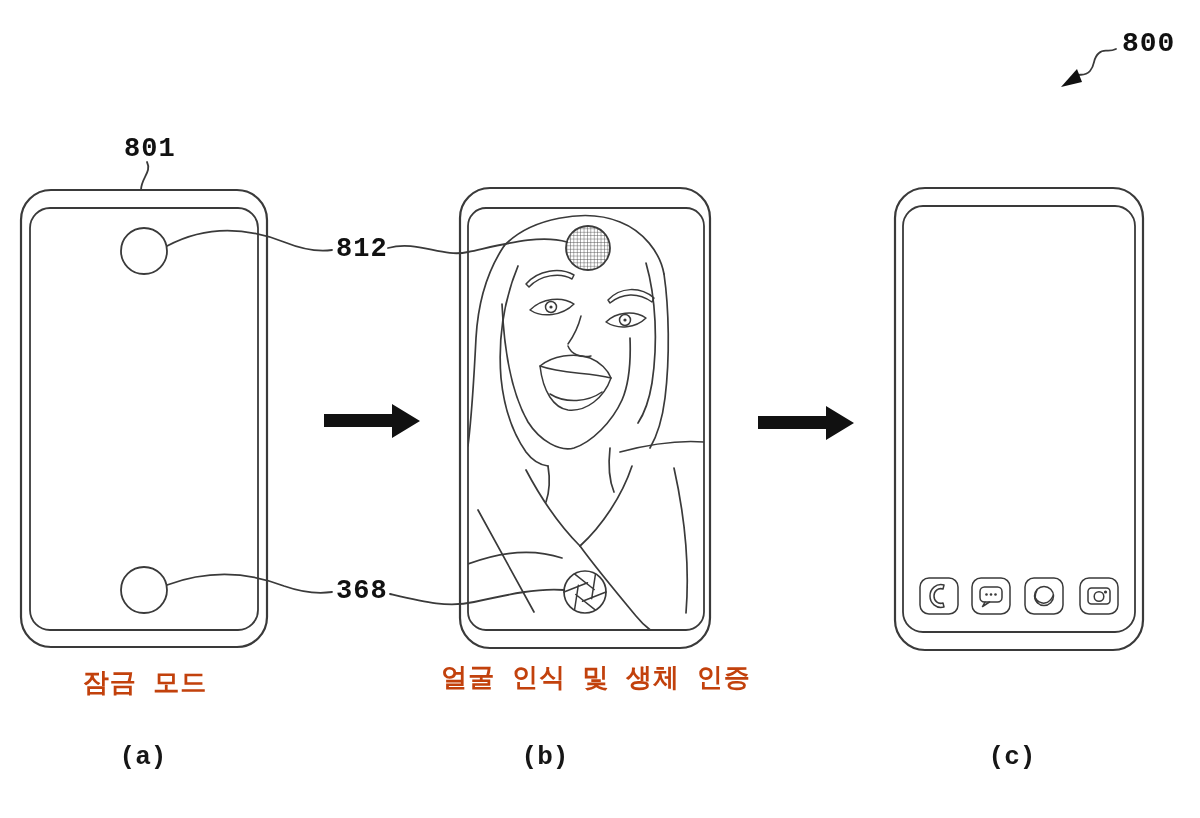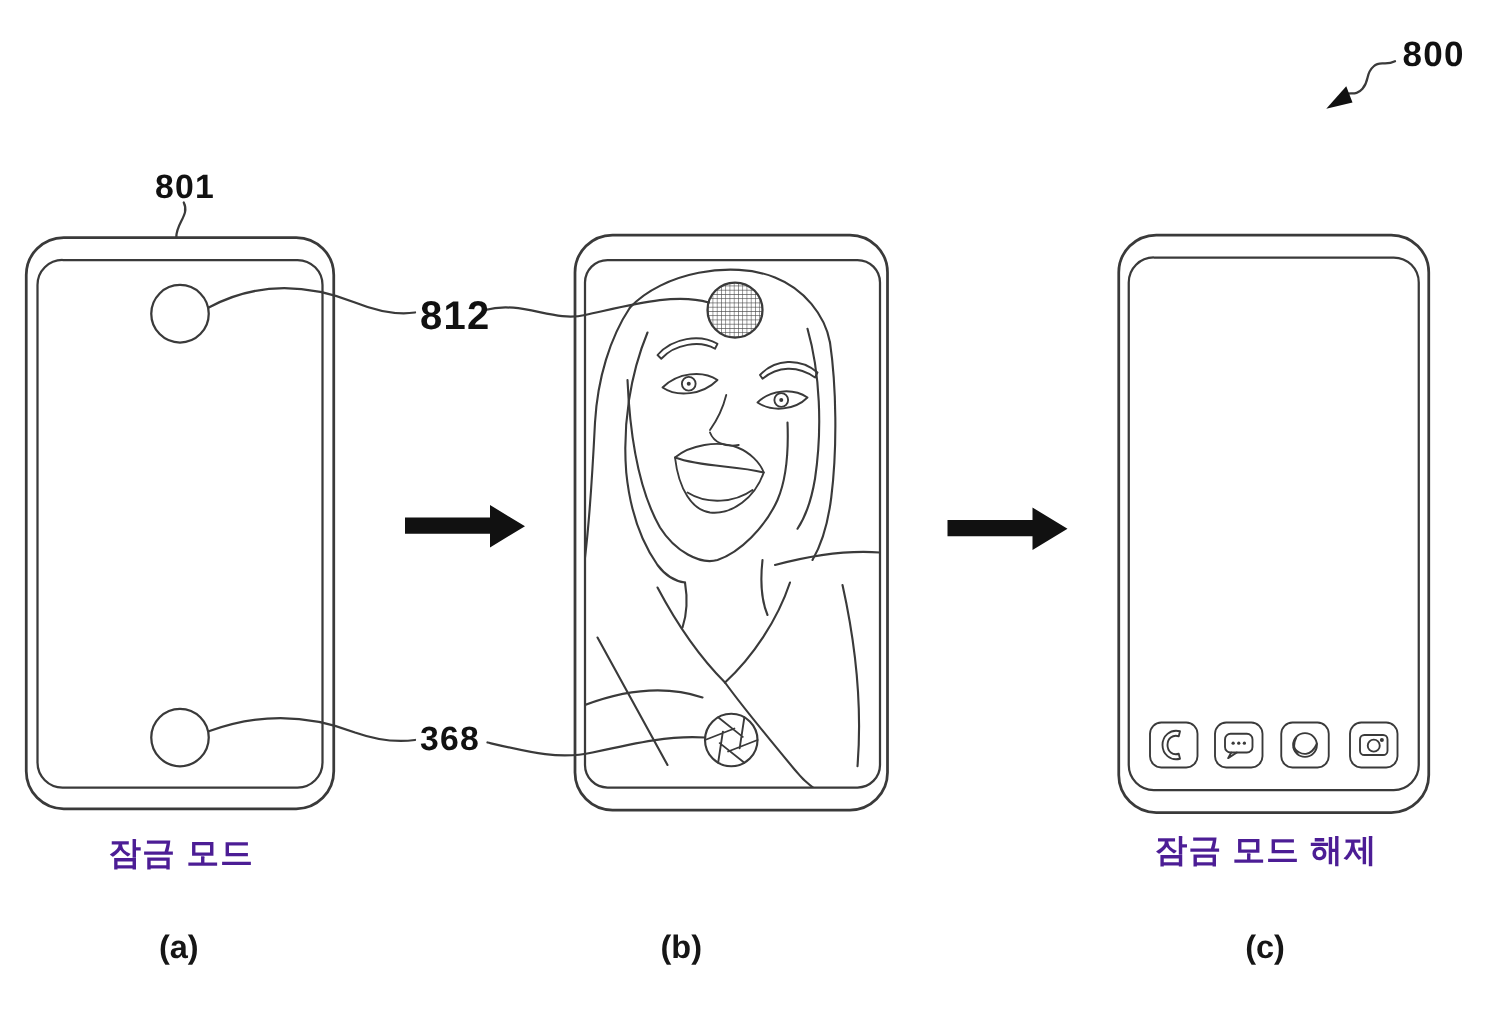--- a/index.html
+++ b/index.html
@@ -1,25 +1,25 @@
 <!DOCTYPE html>
 <html><head>
 <meta charset="utf-8">
 <style>
   html,body{margin:0;padding:0;background:#ffffff;}
   #canvas{
     position:relative;width:1200px;height:818px;background:#ffffff;
-    font-family:Liberation Sans, sans-serif;overflow:hidden;
+    font-family:Liberation Mono, monospace;overflow:hidden;
   }
   .ref-label{
     position:absolute;color:#111;font-weight:700;font-size:28px;
     letter-spacing:1px;white-space:nowrap;
   }
   .caption{
-    position:absolute;color:#4c1d95;font-weight:700;font-size:26px;
+    position:absolute;color:#c2410c;font-weight:700;font-size:26px;
     white-space:nowrap;transform:translateX(-50%);letter-spacing:1px;
   }
   .panel-tag{
     position:absolute;color:#161616;font-weight:600;font-size:26px;
     white-space:nowrap;transform:translateX(-50%);
   }
   svg{position:absolute;left:0;top:0;}
   .stroke{fill:none;stroke:#3a3a3a;stroke-width:1.7;stroke-linecap:round;stroke-linejoin:round;}
   .frame{fill:none;stroke:#3a3a3a;stroke-width:2.2;}
   .frame-inner{fill:none;stroke:#3a3a3a;stroke-width:1.8;}
@@ -148,22 +148,22 @@
       <path class="leader" d="M1070,80 C1078,70 1083,79 1090,71 C1096,64 1092,59 1099,53 C1104,48 1108,53 1116,49"></path>
       <polygon class="solid" points="1061,87 1077,69 1082,82"></polygon>
     </g>
 
     <polygon class="solid" points="324,414 392,414 392,404 420,421 392,438 392,427 324,427"></polygon>
     <polygon class="solid" points="758,416 826,416 826,406 854,423 826,440 826,429 758,429"></polygon>
   </svg>
 
   <div class="ref-label" style="left:1122px;top:28px;">800</div>
   <div class="ref-label" style="left:124px;top:124px;font-size:27px;margin-top:10px;">801</div>
-  <div class="ref-label" style="left:336px;top:234px;font-size:32px;">812</div>
+  <div class="ref-label" style="left:336px;top:234px;font-size:27px;">812</div>
   <div class="ref-label" style="left:336px;top:576px;font-size:27px;">368</div>
 
   <div class="caption" style="left:145px;top:665px;">잠금 모드</div>
-  <div class="caption" style="left:1013px;top:663px;">잠금 모드 해제</div>
+  <div class="caption" style="left:596px;top:660px;">얼굴 인식 및 생체 인증</div>
 
   <div class="panel-tag" style="left:143px;top:742px;">(a)</div>
   <div class="panel-tag" style="left:545px;top:742px;">(b)</div>
   <div class="panel-tag" style="left:1012px;top:742px;">(c)</div>
 </div>
 
 </body></html>

